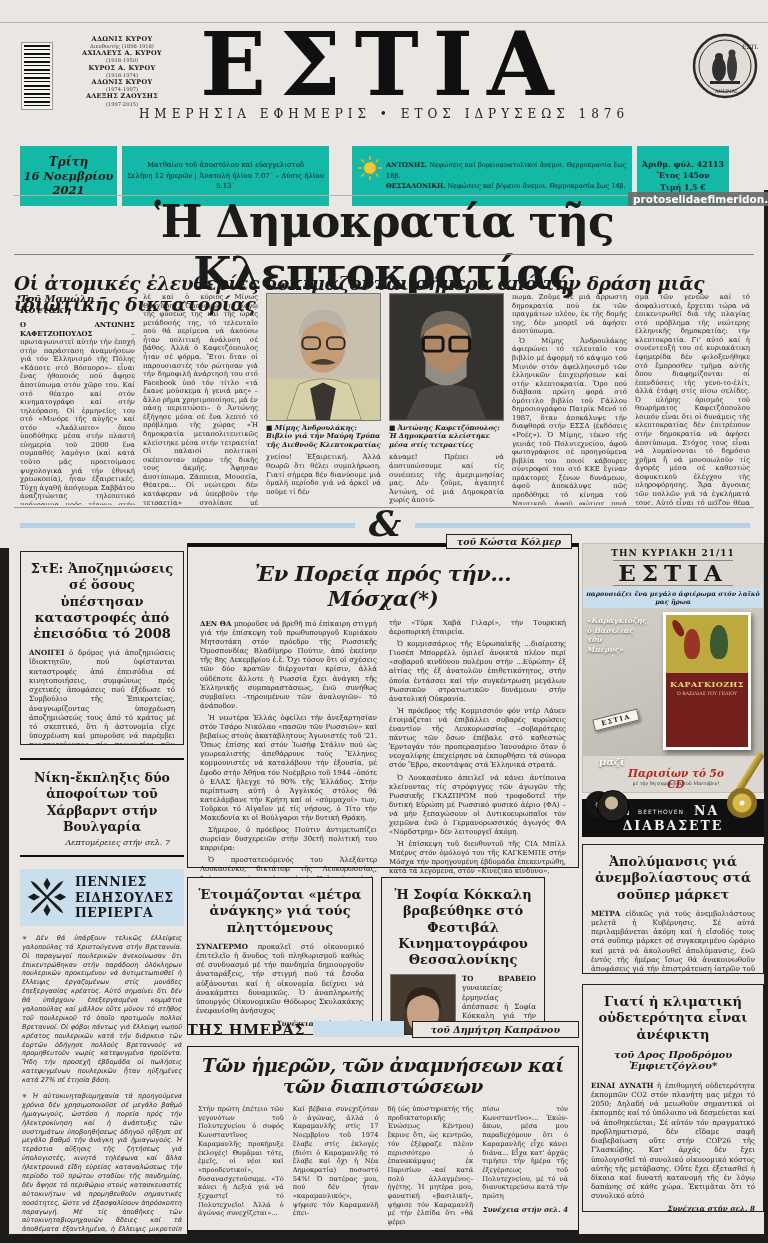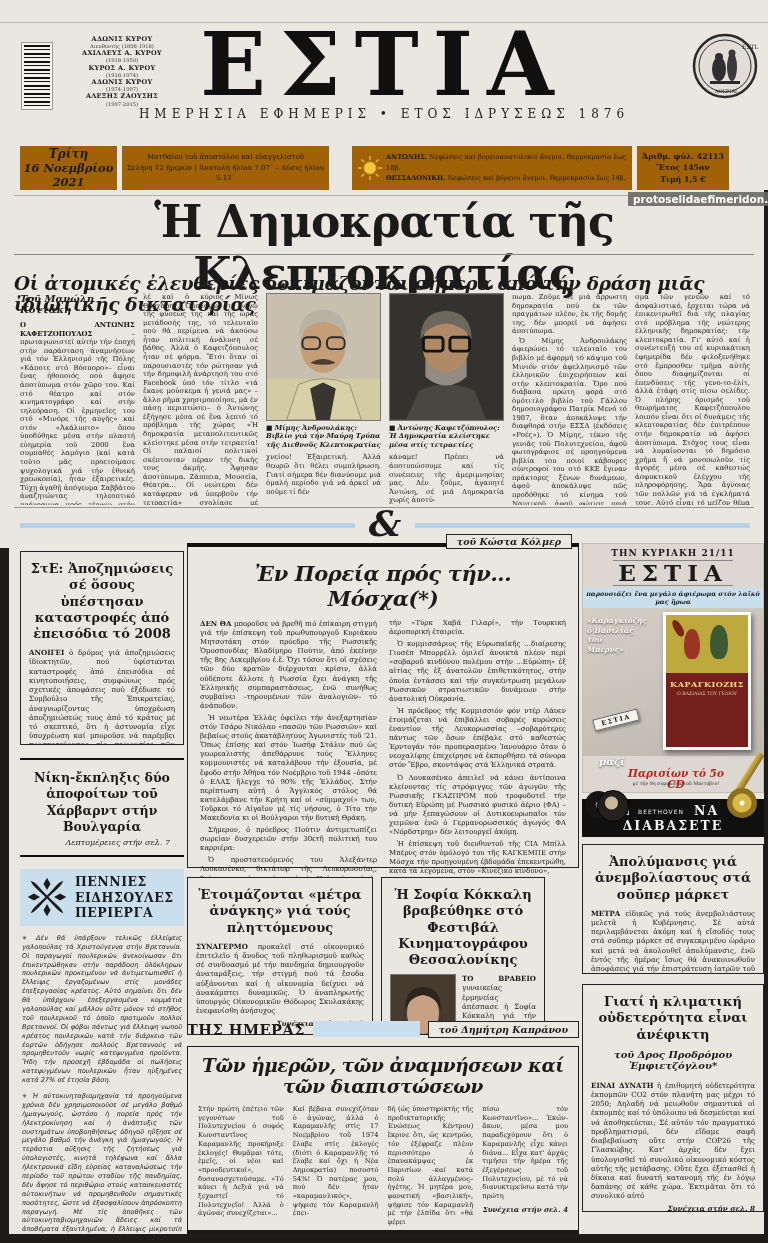--- a/index.html
+++ b/index.html
@@ -12,21 +12,21 @@
   .barcode{width:26px;height:62px;margin-top:8px;background:repeating-linear-gradient(to bottom,#111 0 2px,#f5f3ee 2px 4px,#111 4px 5px,#f5f3ee 5px 8px);border:2px solid #f5f3ee;outline:1px solid #999;}
   .dir-list{margin-left:10px;text-align:center;width:120px;}
   .dir-name{font-size:6.5px;font-weight:bold;letter-spacing:.3px;line-height:1.25;}
   .dir-dates{font-size:5.2px;color:#333;line-height:1.2;}
   .logo{position:absolute;left:0;right:0;top:0;text-align:center;}
   .logo-estia{font-size:86px;font-weight:900;letter-spacing:14px;line-height:.95;
               transform:scaleY(1.02);display:inline-block;color:#101010;}
   .logo-sub{font-size:12px;letter-spacing:5px;margin-top:2px;color:#222;}
   .emblem{position:absolute;right:10px;top:10px;}
   
-  .ib-cell{position:absolute;top:146px;height:44px;background:#a16207;display:flex;flex-direction:column;justify-content:center;text-align:center;}
+  .ib-cell{position:absolute;top:146px;height:60px;background:#14b8a6;display:flex;flex-direction:column;justify-content:center;text-align:center;}
   .ib-day{font-size:12px;font-weight:bold;font-style:italic;line-height:1.2;}
   .ib-date{font-size:11.5px;font-weight:bold;font-style:italic;}
   .ib-small{font-size:7px;line-height:1.5;}
   .ib-weather{font-size:6.6px;line-height:1.6;text-align:left;padding-left:34px;}
   .ib-weather b{font-weight:bold;}
   .sun{position:absolute;left:6px;top:10px;}
   .ib-issue{font-size:7.8px;font-weight:bold;line-height:1.45;}
   
   .watermark{position:absolute;left:628px;top:192px;background:rgba(105,105,105,.9);color:#fff;
              font-family:"DejaVu Sans",sans-serif;font-size:10.5px;font-weight:bold;padding:1px 5px;z-index:9;}
@@ -107,21 +107,21 @@
   .pen{position:absolute;right:10px;top:-6px;width:7px;height:46px;background:linear-gradient(90deg,#d9bb55,#8a6f1f);transform:rotate(32deg);border-radius:2px;}
   .banner{margin-top:6px;background:#101010;color:#f2f2f2;text-align:center;font-size:12.5px;font-weight:bold;letter-spacing:2px;padding:4px 0;}
   .apoly{margin-top:7px;height:130px;}
   .climate{margin-top:10px;height:228px;}
   .cl-byline{font-size:10px;font-weight:bold;font-style:italic;text-align:center;margin:2px 0 10px 0;}
   
   .bottom{position:absolute;left:187px;top:1018px;width:392px;}
   .ti-row{display:flex;align-items:center;gap:8px;height:22px;}
   .ti-title{font-size:14.5px;font-weight:bold;letter-spacing:.5px;white-space:nowrap;}
   .ti-bar{flex:1;height:16px;background:#cadfee;}
-  .ti-byline{border:1.2px solid #222;background:#eae7e2;font-size:9.5px;font-weight:bold;font-style:italic;padding:2px 10px;white-space:nowrap;}
+  .ti-byline{border:1.2px solid #222;background:#eae7e2;font-size:9.5px;font-weight:bold;font-style:italic;padding:2px 18px;white-space:nowrap;}
   .kapranos{margin-top:6px;border:1.8px solid #1a1a1a;border-bottom:4.5px solid #1a1a1a;padding:8px 10px 9px 10px;box-sizing:border-box;height:188px;overflow:hidden;background:#eae7e2;}
   .kap-title{font-size:18.5px;font-weight:bold;font-style:italic;text-align:center;letter-spacing:-.4px;margin-bottom:8px;}
   .kap-cols{display:flex;gap:9px;height:138px;overflow:hidden;}
   .kap-col{width:86px;overflow:hidden;}
   .kap-col p{margin:0;font-size:6.7px;line-height:1.3;text-align:justify;}
   .kap-cont{font-size:7px;font-weight:bold;font-style:italic;text-align:right;margin-top:4px;}
 </style>
 </head>
 <body>
 

